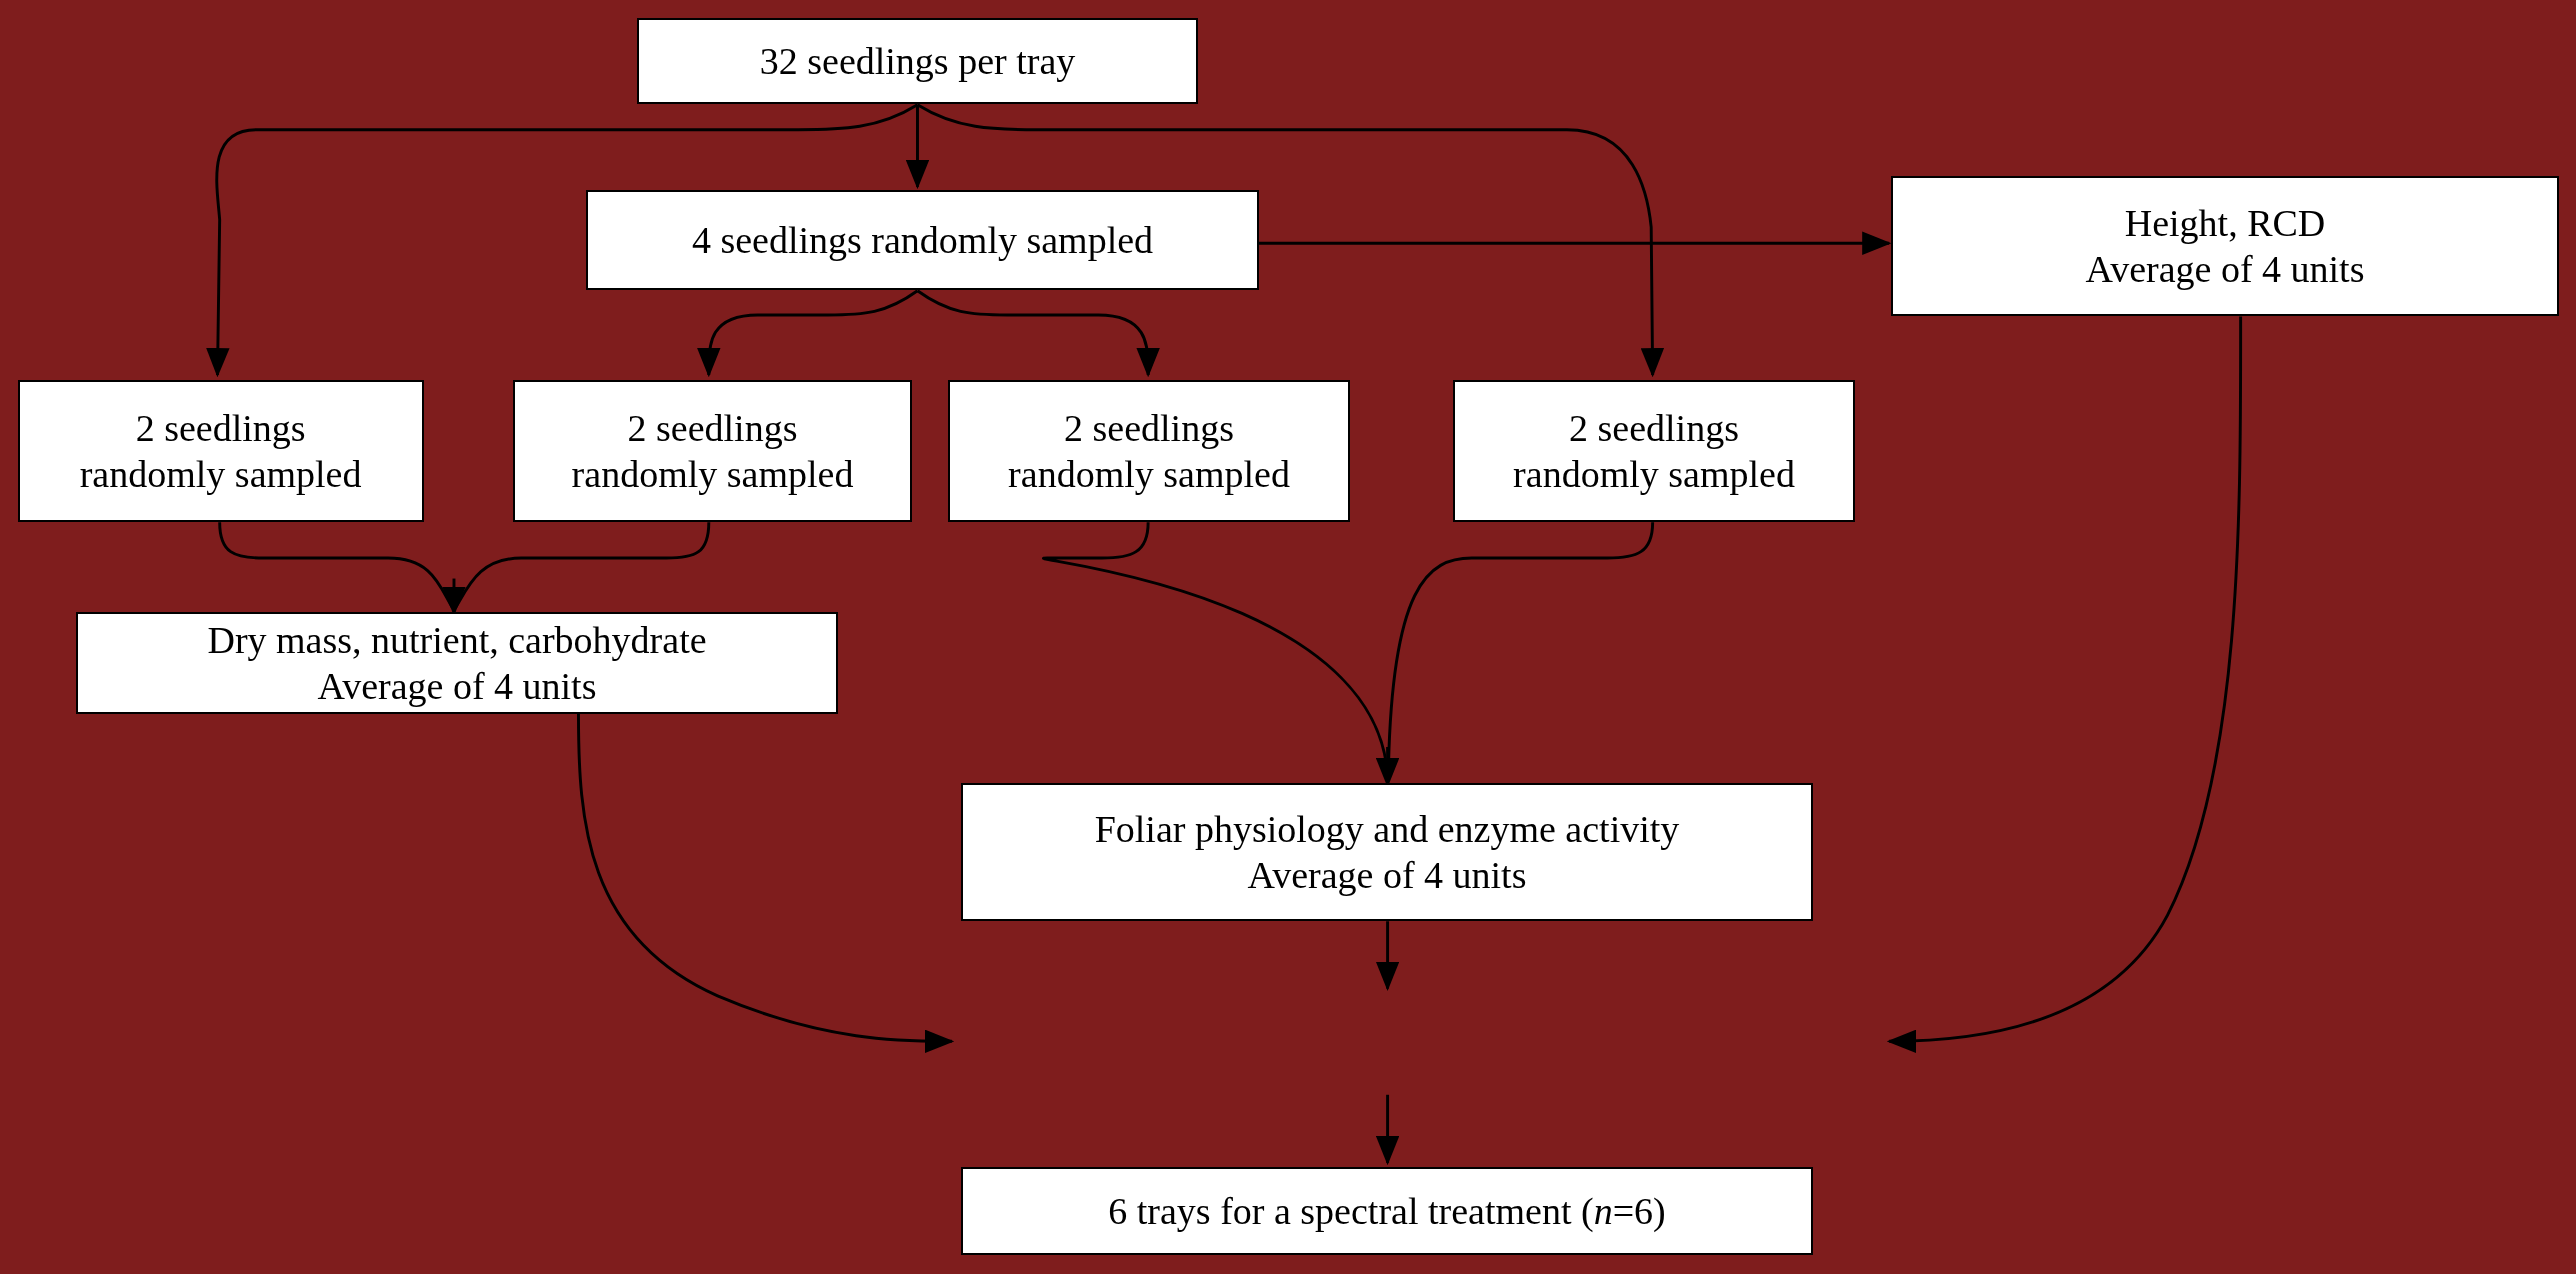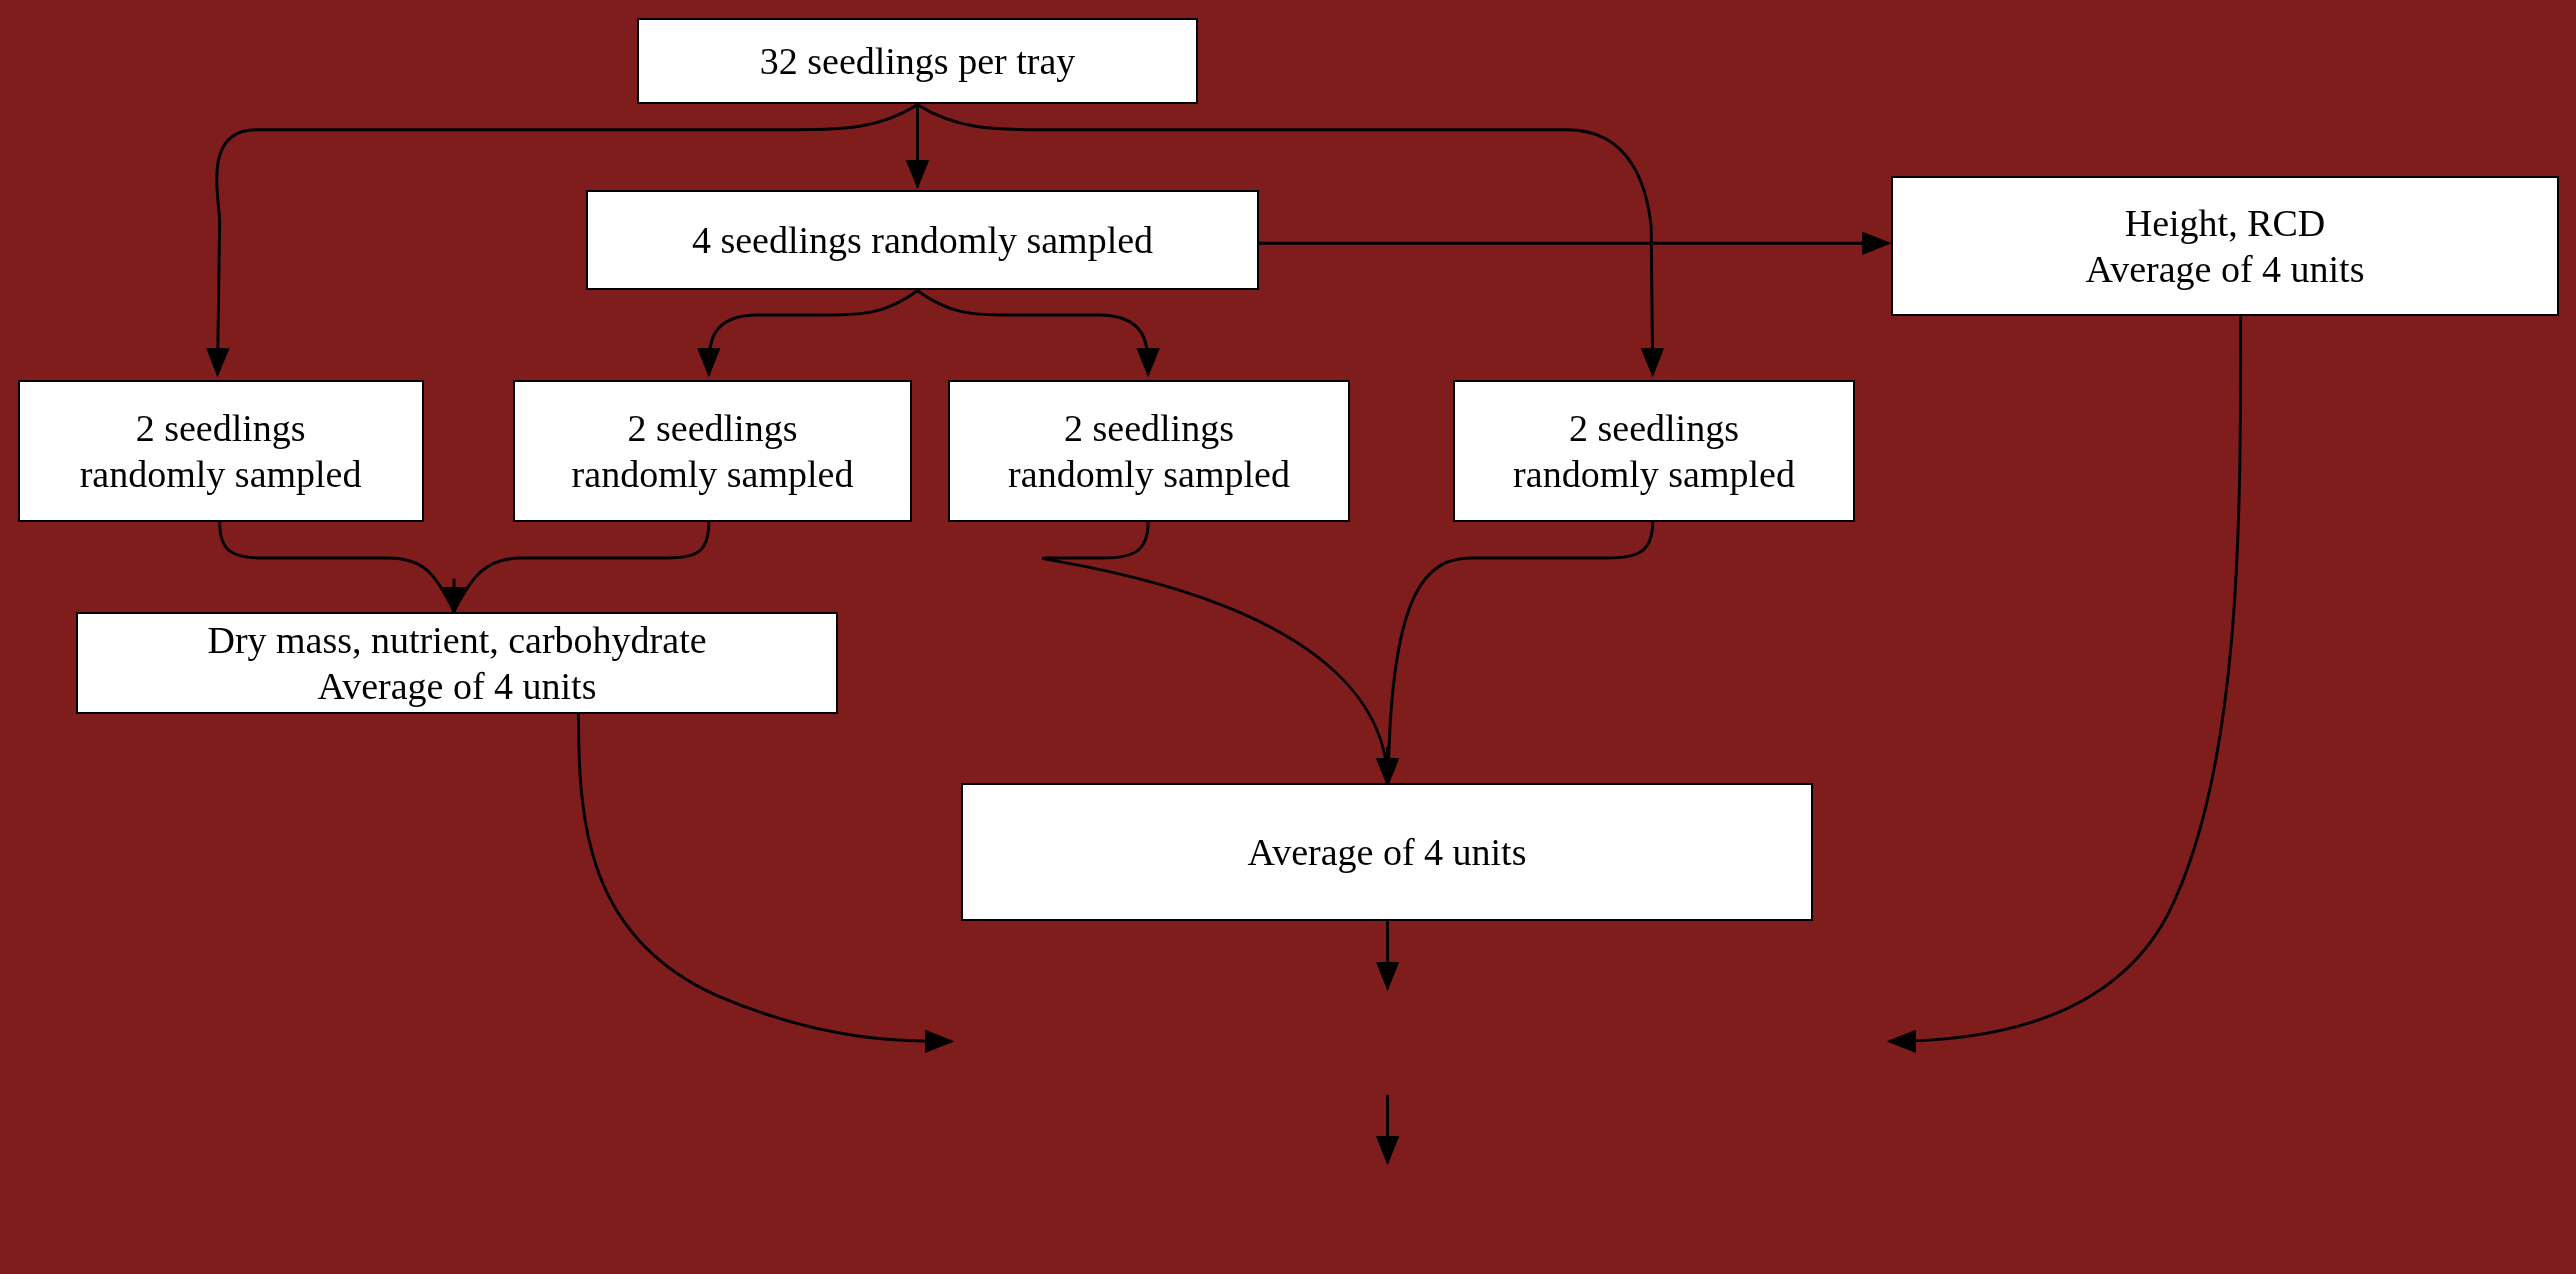--- a/index.html
+++ b/index.html
@@ -129,19 +129,23 @@
     <span>2 seedlings</span>
     <span class="line2">randomly sampled</span>
   </div>
 
   <div class="node" style="left:76px; top:612px; width:762px; height:102px;">
     <span>Dry mass, nutrient, carbohydrate</span>
     <span class="line2">Average of 4 units</span>
   </div>
 
   <div class="node" style="left:961px; top:783px; width:852px; height:138px;">
+    <span>Foliar physiology and enzyme activity</span>
     <span class="line2">Average of 4 units</span>
   </div>
 
 
+  <div class="node" style="left:961px; top:1167px; width:852px; height:88px;">
+    <span><span>6 trays for a spectral treatment (</span><span class="ital">n</span><span>=6)</span></span>
+  </div>
 
 </div>
 
 
 </body></html>

